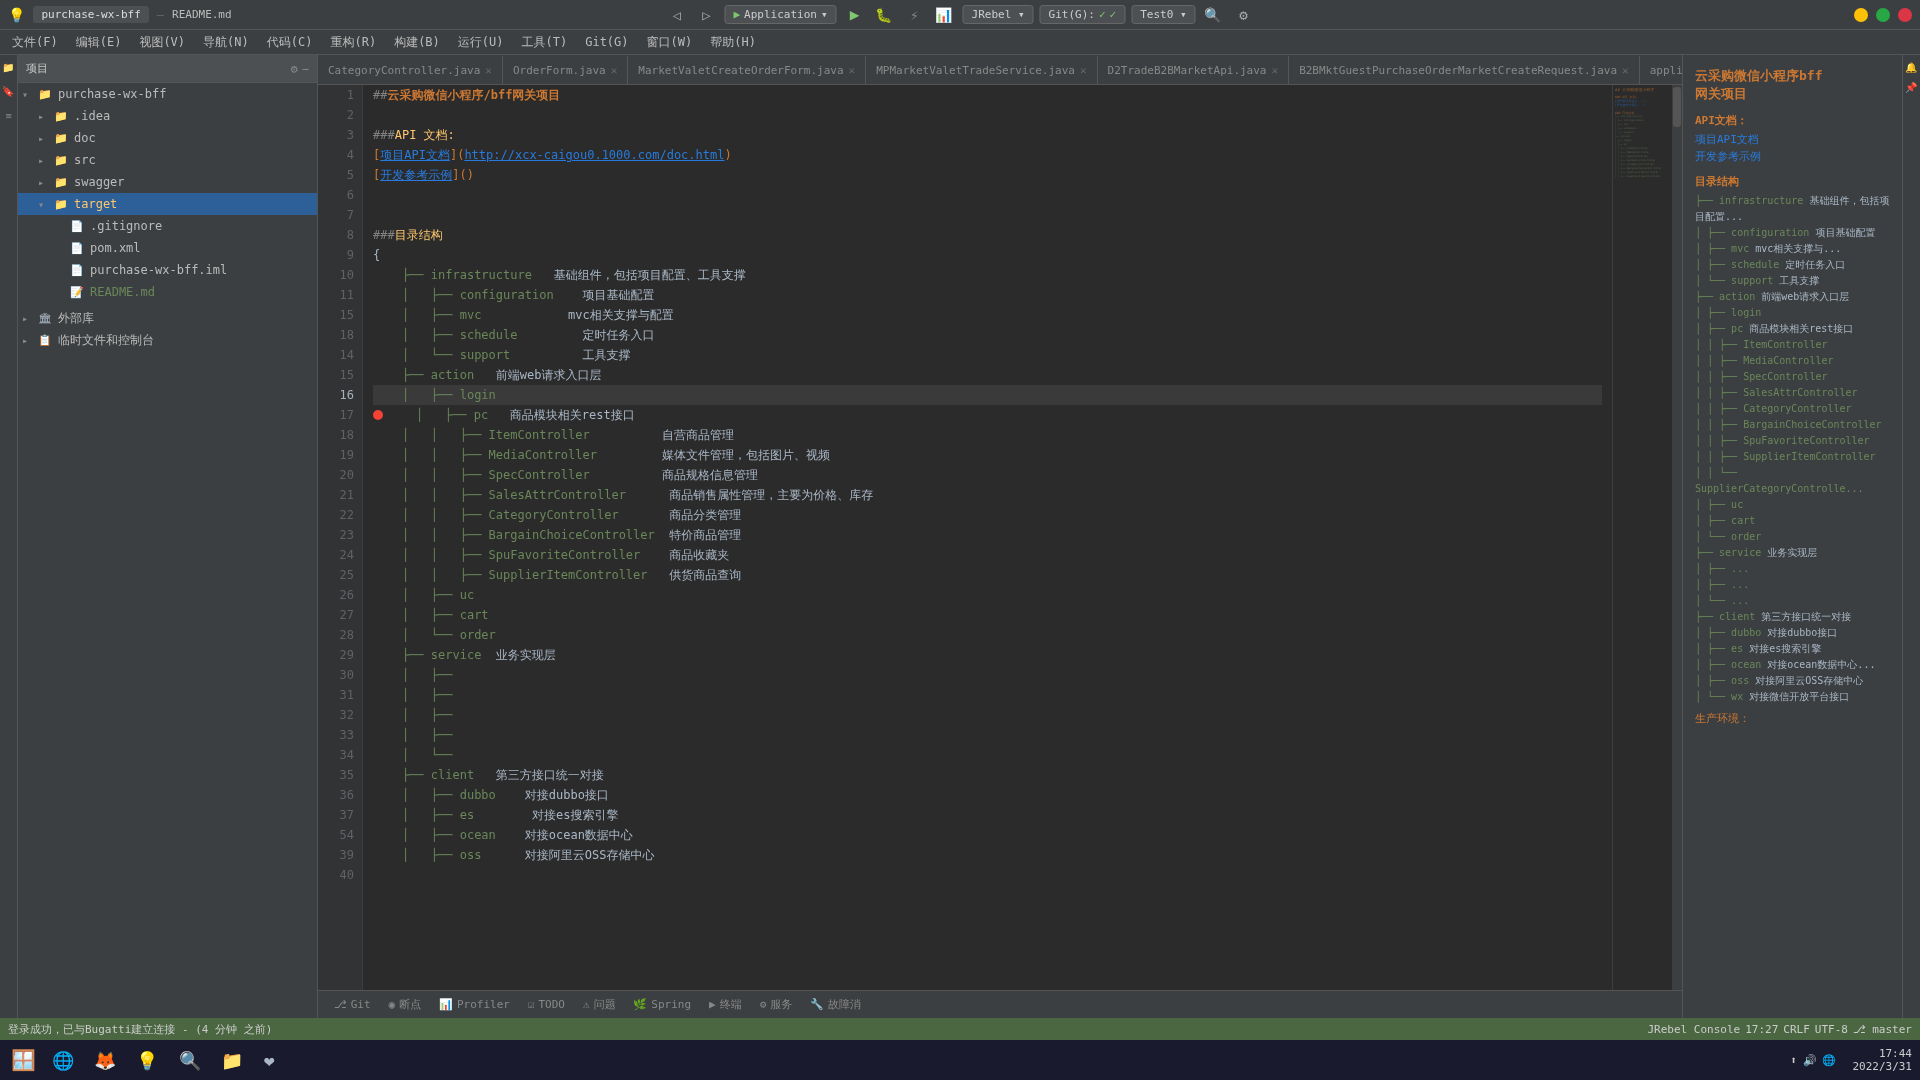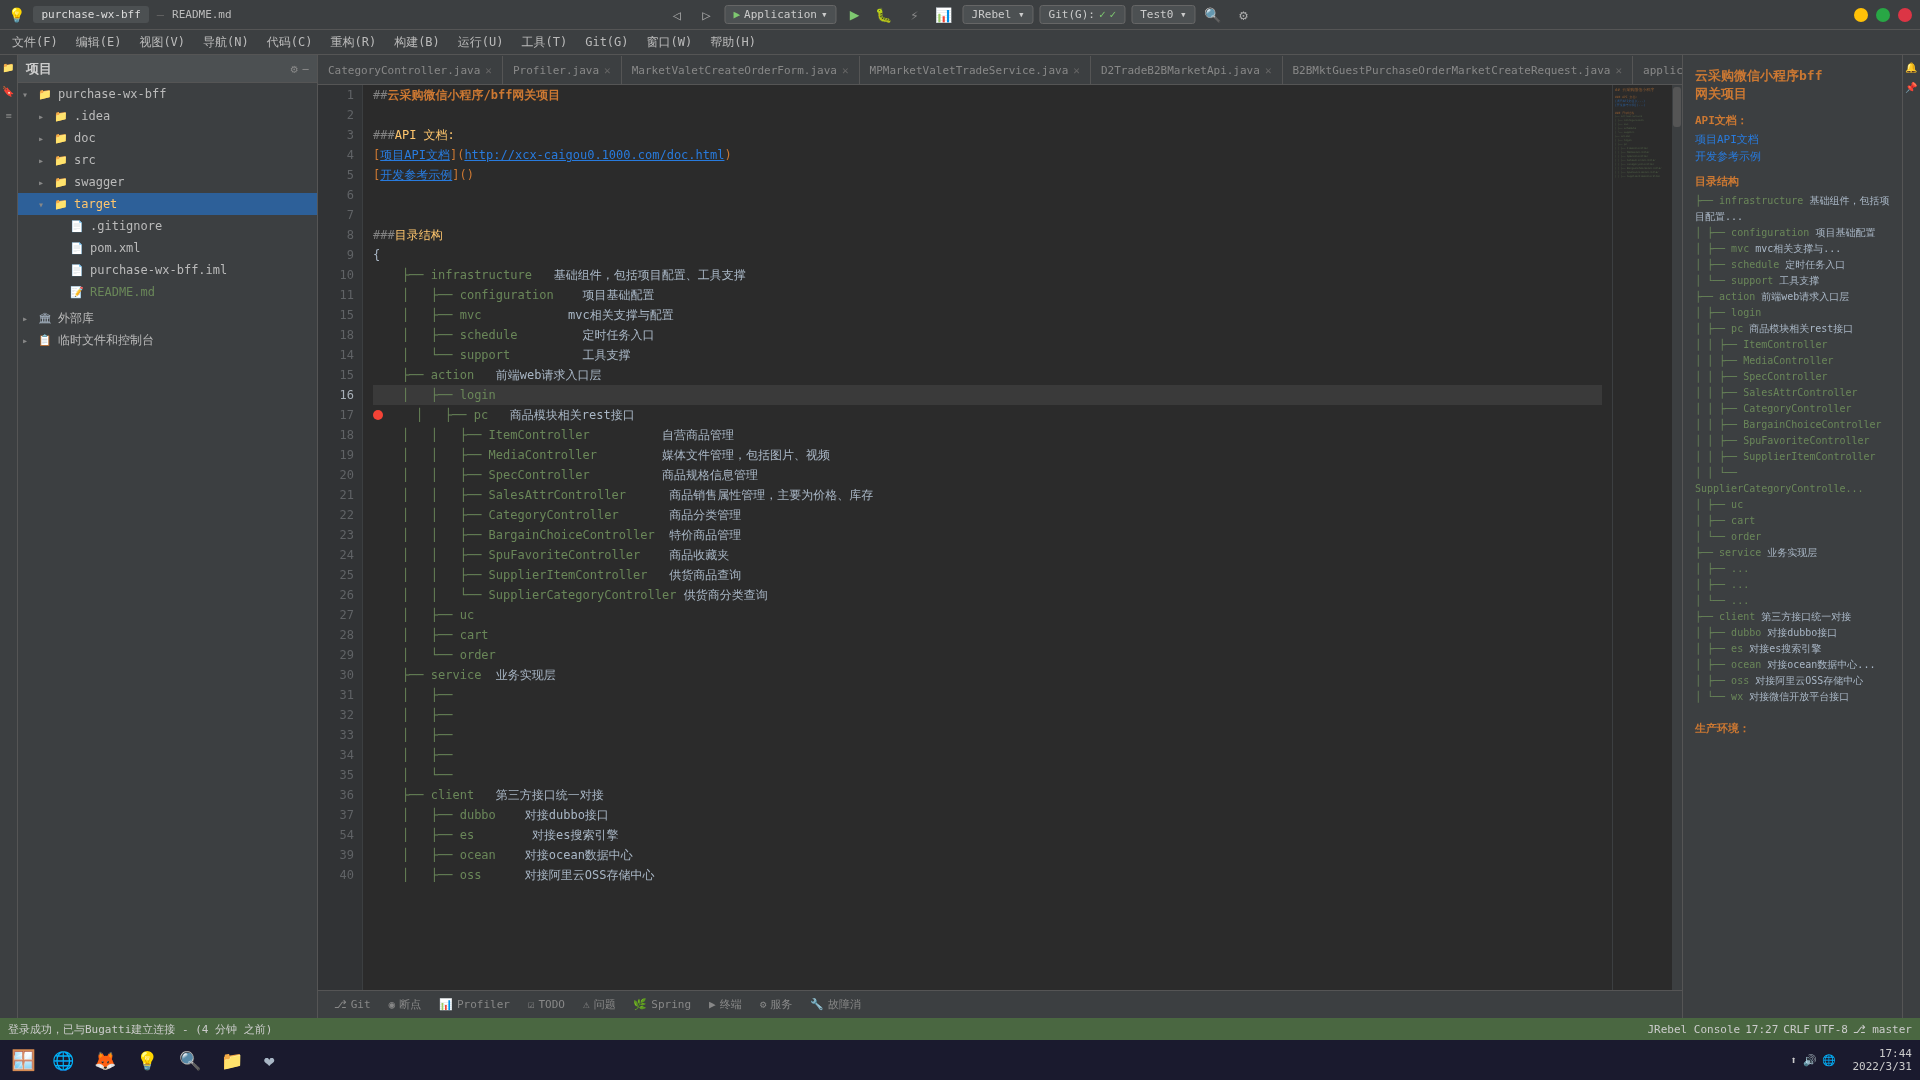--- a/index.html
+++ b/index.html
@@ -150,21 +150,21 @@
       background: #4c5052;
       display: flex;
       align-items: center;
       padding: 0 8px;
       font-size: 11px;
       color: #ccc;
       border-bottom: 1px solid #555;
       gap: 8px;
       justify-content: space-between;
     }
-    .panel-title { font-weight: bold; font-size: 13px; }
+    .panel-title { font-weight: normal; font-size: 11px; }
     .panel-tools { display: flex; gap: 4px; }
     .panel-tool { color: #888; cursor: pointer; font-size: 12px; }
 
     .project-path {
       padding: 3px 8px;
       font-size: 10px;
       color: #888;
       border-bottom: 1px solid #444;
       background: #3c3f41;
     }
@@ -315,21 +315,21 @@
       font-size: 11px;
     }
     .preview-tree {
       font-size: 10px;
       color: #888;
       line-height: 1.6;
       margin-top: 4px;
     }
     .preview-tree .pdir { color: #6a8759; }
     .preview-tree .pdesc { color: #a9b7c6; }
-    .preview-env { color: #cc7832; font-weight: bold; margin-top: 16px; }
+    .preview-env { color: #cc7832; font-weight: normal; margin-top: 6px; }
 
     
     .editor-scroll-bar {
       width: 10px;
       background: #3c3f41;
       flex-shrink: 0;
     }
 
     
     .bottom-bar {
@@ -599,21 +599,21 @@
   </div>
 
   <div class="editor-area">
 
     <div class="tab-bar">
       <div class="tab">
         <span>CategoryController.java</span>
         <span class="tab-close">✕</span>
       </div>
       <div class="tab">
-        <span>Profiler.java</span>
+        <span>OrderForm.java</span>
         <span class="tab-close">✕</span>
       </div>
       <div class="tab">
         <span>MarketValetCreateOrderForm.java</span>
         <span class="tab-close">✕</span>
       </div>
       <div class="tab">
         <span>MPMarketValetTradeService.java</span>
         <span class="tab-close">✕</span>
       </div>
@@ -768,24 +768,20 @@
           </div>
           <div class="code-line">
             <span class="c-dir">&nbsp;&nbsp;&nbsp;&nbsp;│&nbsp;&nbsp;&nbsp;│&nbsp;&nbsp;&nbsp;├──&nbsp;SpuFavoriteController</span>
             <span class="c-text">&nbsp;&nbsp;&nbsp;&nbsp;商品收藏夹</span>
           </div>
           <div class="code-line">
             <span class="c-dir">&nbsp;&nbsp;&nbsp;&nbsp;│&nbsp;&nbsp;&nbsp;│&nbsp;&nbsp;&nbsp;├──&nbsp;SupplierItemController</span>
             <span class="c-text">&nbsp;&nbsp;&nbsp;供货商品查询</span>
           </div>
           <div class="code-line">
-            <span class="c-dir">&nbsp;&nbsp;&nbsp;&nbsp;│&nbsp;&nbsp;&nbsp;│&nbsp;&nbsp;&nbsp;└──&nbsp;SupplierCategoryController</span>
-            <span class="c-text">&nbsp;供货商分类查询</span>
-          </div>
-          <div class="code-line">
             <span class="c-dir">&nbsp;&nbsp;&nbsp;&nbsp;│&nbsp;&nbsp;&nbsp;├──&nbsp;uc</span>
           </div>
           <div class="code-line">
             <span class="c-dir">&nbsp;&nbsp;&nbsp;&nbsp;│&nbsp;&nbsp;&nbsp;├──&nbsp;cart</span>
           </div>
           <div class="code-line">
             <span class="c-dir">&nbsp;&nbsp;&nbsp;&nbsp;│&nbsp;&nbsp;&nbsp;└──&nbsp;order</span>
           </div>
           <div class="code-line">
             <span class="c-dir">&nbsp;&nbsp;&nbsp;&nbsp;├──&nbsp;service</span>

